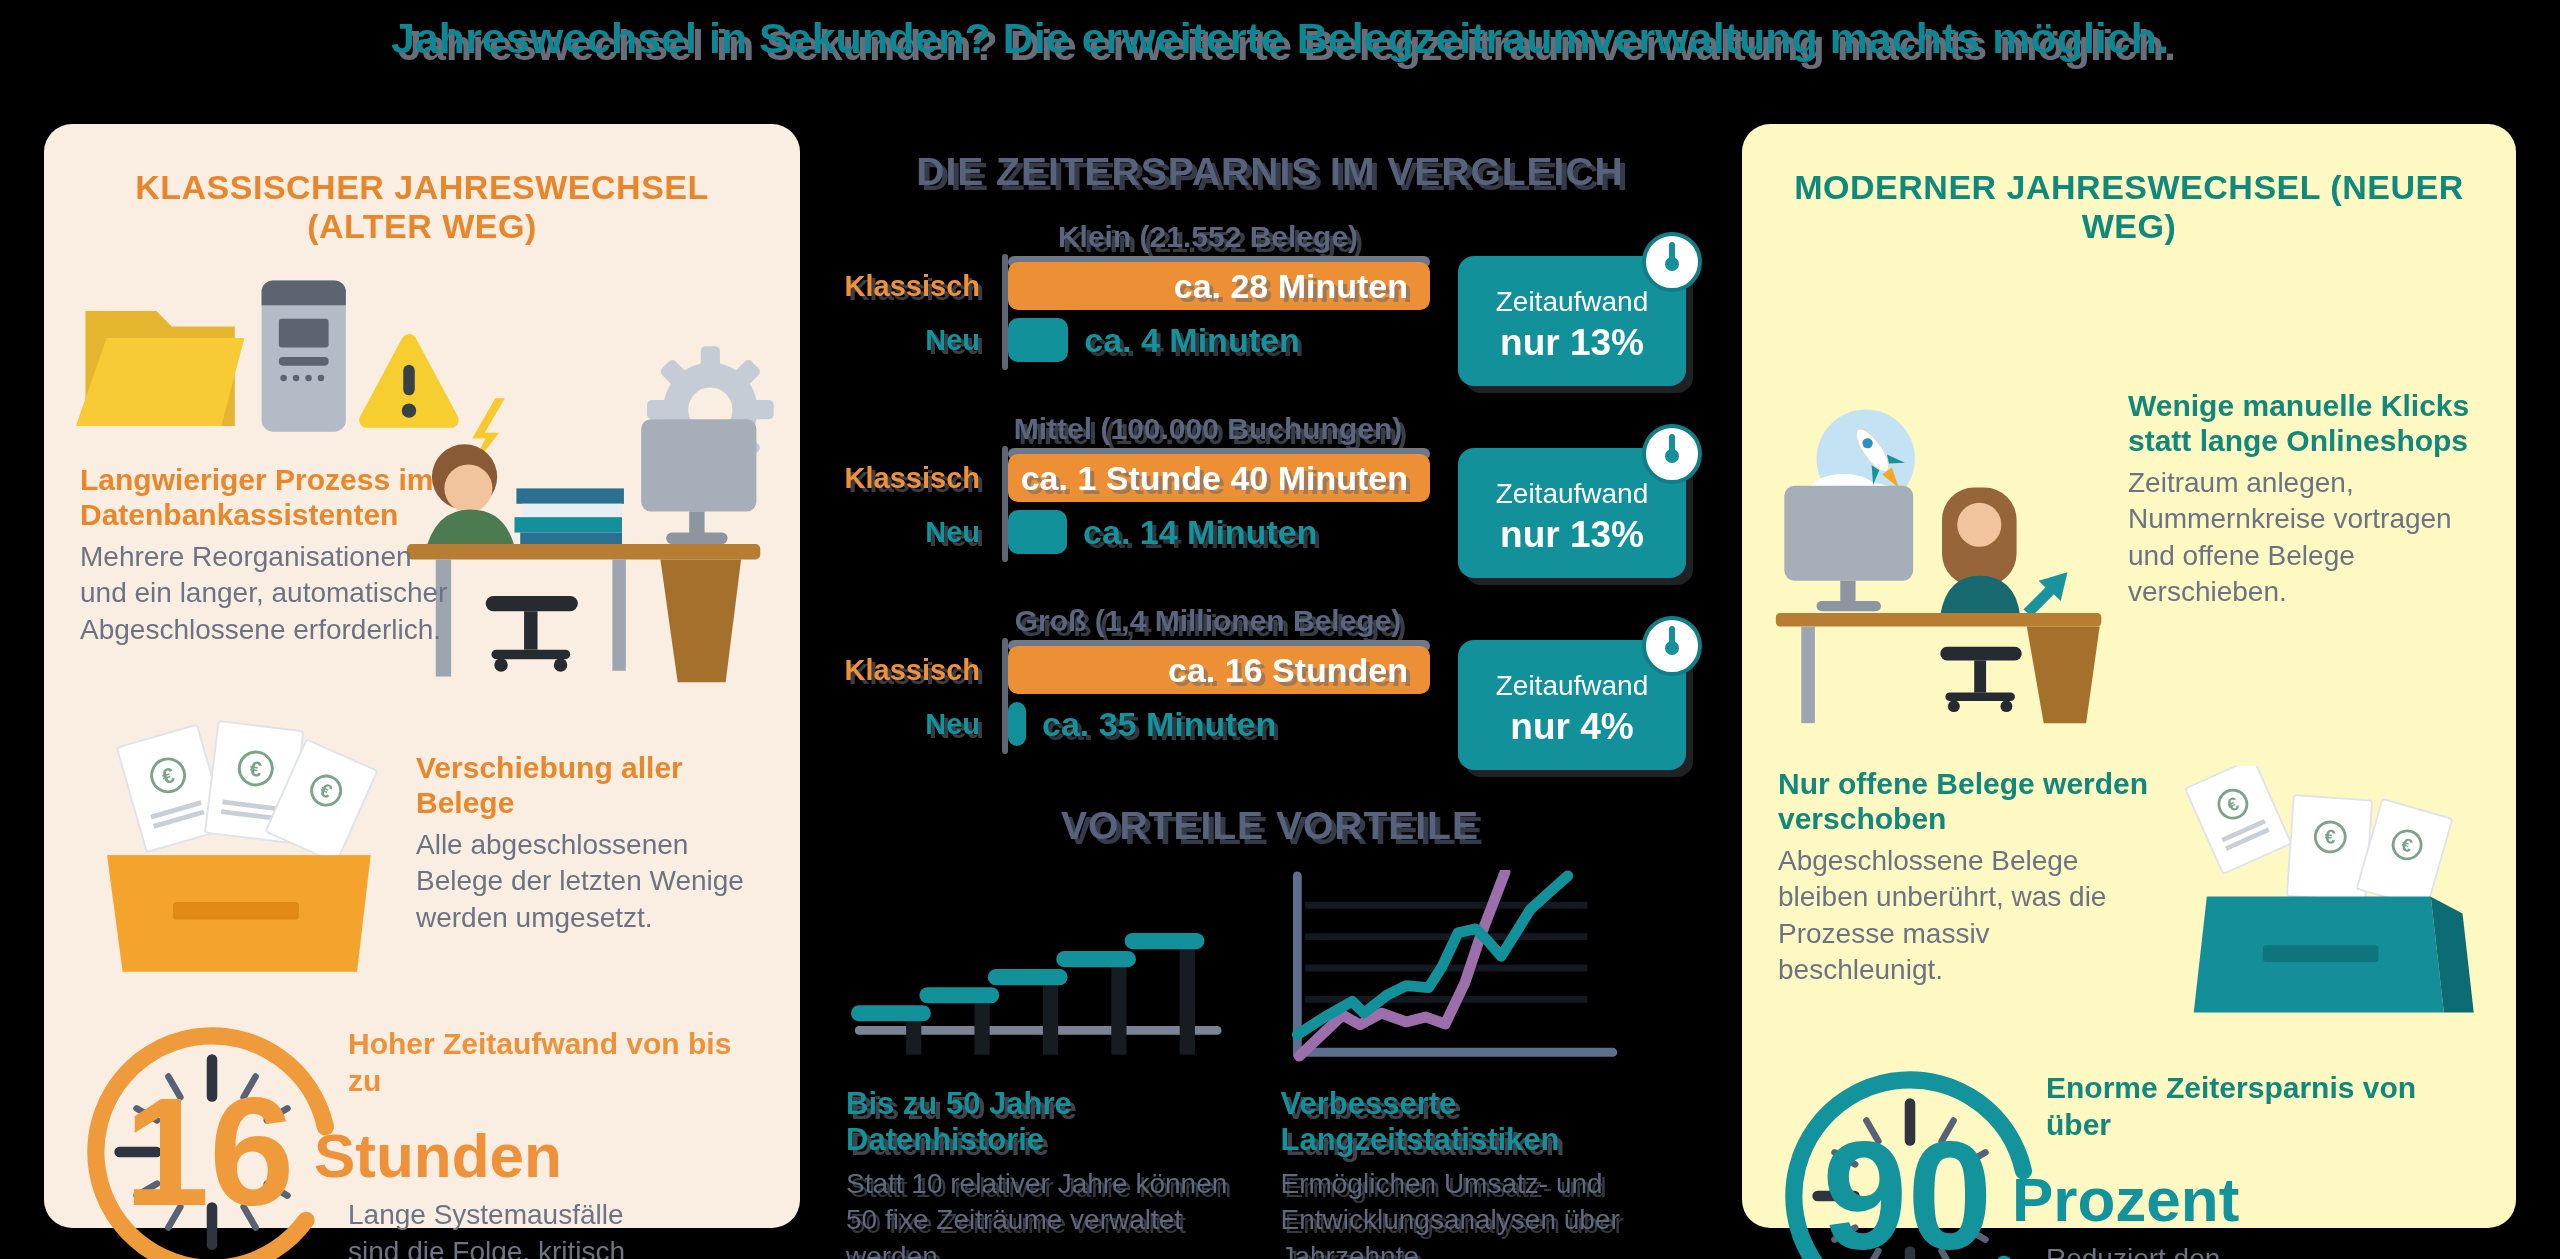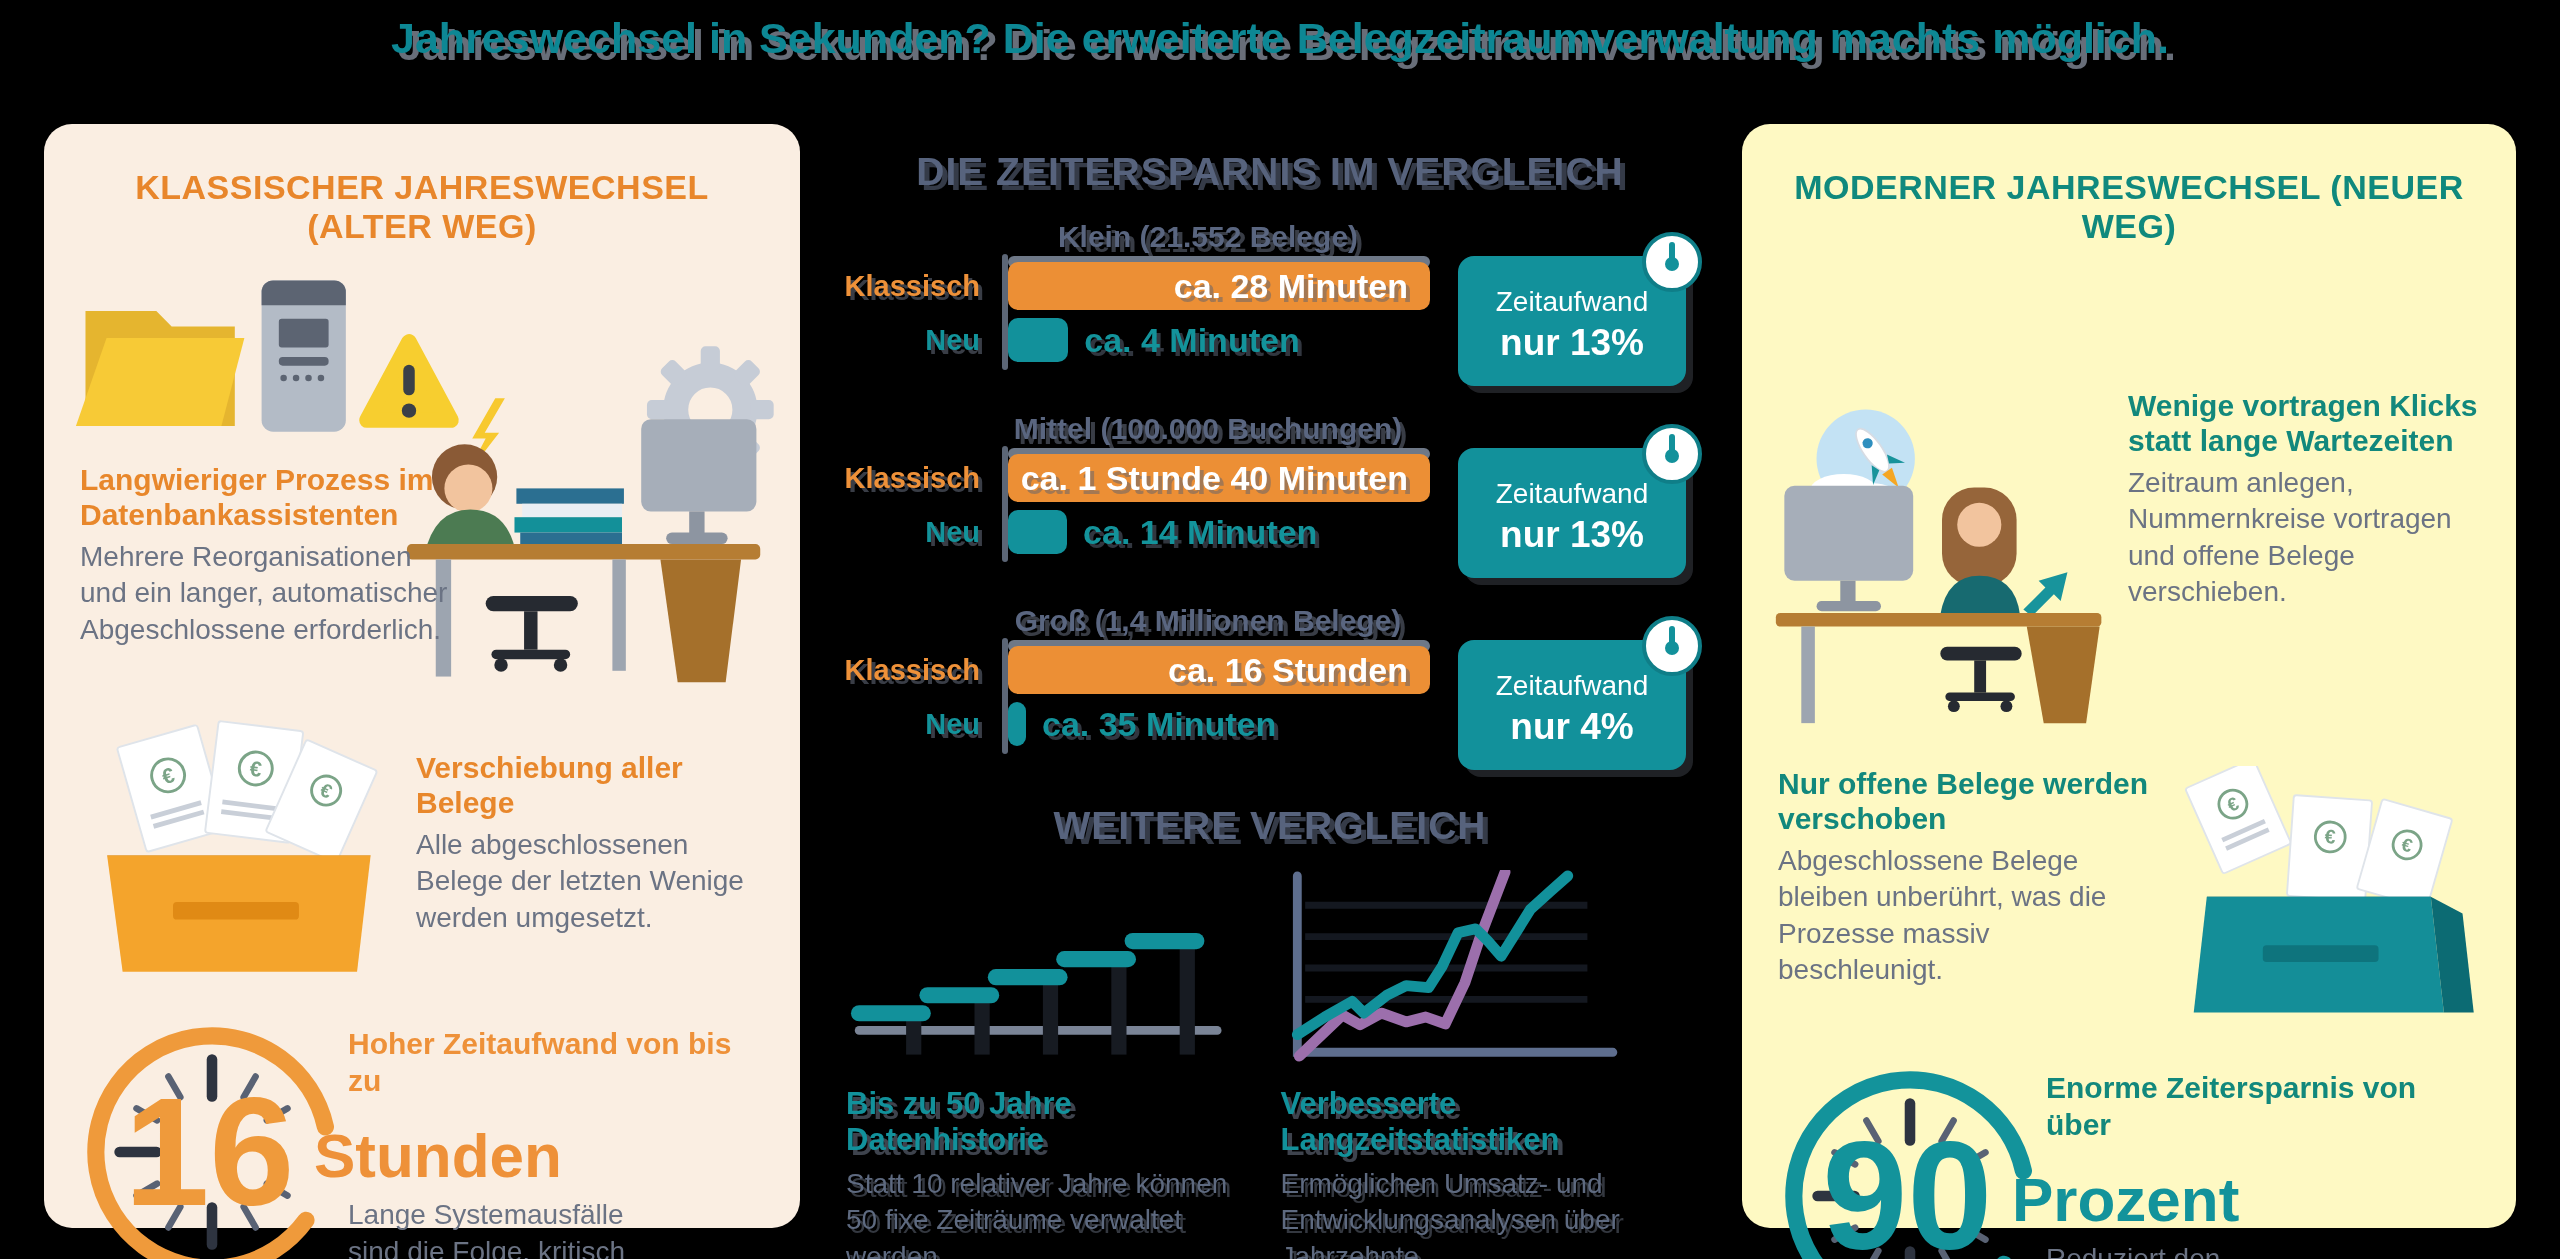--- a/index.html
+++ b/index.html
@@ -340,21 +340,21 @@
         <svg class="badge-clock" viewBox="0 0 64 64">
           <circle cx="32" cy="32" r="28" fill="#FFF" stroke="#0F7E88" stroke-width="4"></circle>
           <line x1="32" y1="32" x2="32" y2="15" stroke="#12919B" stroke-width="6" stroke-linecap="round"></line>
           <circle cx="32" cy="34" r="7" fill="#12919B"></circle>
         </svg>
         <div class="badge-label">Zeitaufwand</div>
         <div class="badge-value">nur 4%</div>
       </div>
     </div>
 
-    <h2 class="mid-heading benefits-heading">WEITERE VERGLEICH</h2>
+    <h2 class="mid-heading benefits-heading">VORTEILE VORTEILE</h2>
 
     <div class="benefits">
       <div class="benefit b1">
         <div class="chartbox">
           <svg width="390" height="152" viewBox="0 0 400 160">
             <rect x="4" y="118" width="386" height="9" rx="4.5" fill="#7A8496"></rect>
             <g fill="#171B22">
               <rect x="58" y="104" width="16" height="44"></rect>
               <rect x="130" y="85" width="16" height="63"></rect>
               <rect x="202" y="66" width="16" height="82"></rect>
@@ -431,21 +431,21 @@
         </g>
         <g>
           <rect x="208" y="306" width="96" height="16" rx="8" fill="#262A31"></rect>
           <rect x="248" y="322" width="14" height="38" fill="#262A31"></rect>
           <rect x="214" y="360" width="82" height="10" rx="5" fill="#262A31"></rect>
           <circle cx="224" cy="376" r="7" fill="#262A31"></circle>
             <circle cx="286" cy="376" r="7" fill="#262A31"></circle>
         </g>
       </svg>
       <div class="rp-text1">
-        <p class="sec-title teal">Wenige vortragen Klicks statt lange Wartezeiten</p>
+        <p class="sec-title teal">Wenige manuelle Klicks statt lange Onlineshops</p>
         <p class="sec-body">Zeitraum anlegen, Nummernkreise vortragen und offene Belege verschieben.</p>
       </div>
     </div>
 
     <div class="rp-row2">
       <div class="rp-text2">
         <p class="sec-title teal">Nur offene Belege werden verschoben</p>
         <p class="sec-body">Abgeschlossene Belege bleiben unberührt, was die Prozesse massiv beschleunigt.</p>
       </div>
       <svg width="300" height="252" viewBox="0 0 320 270">

